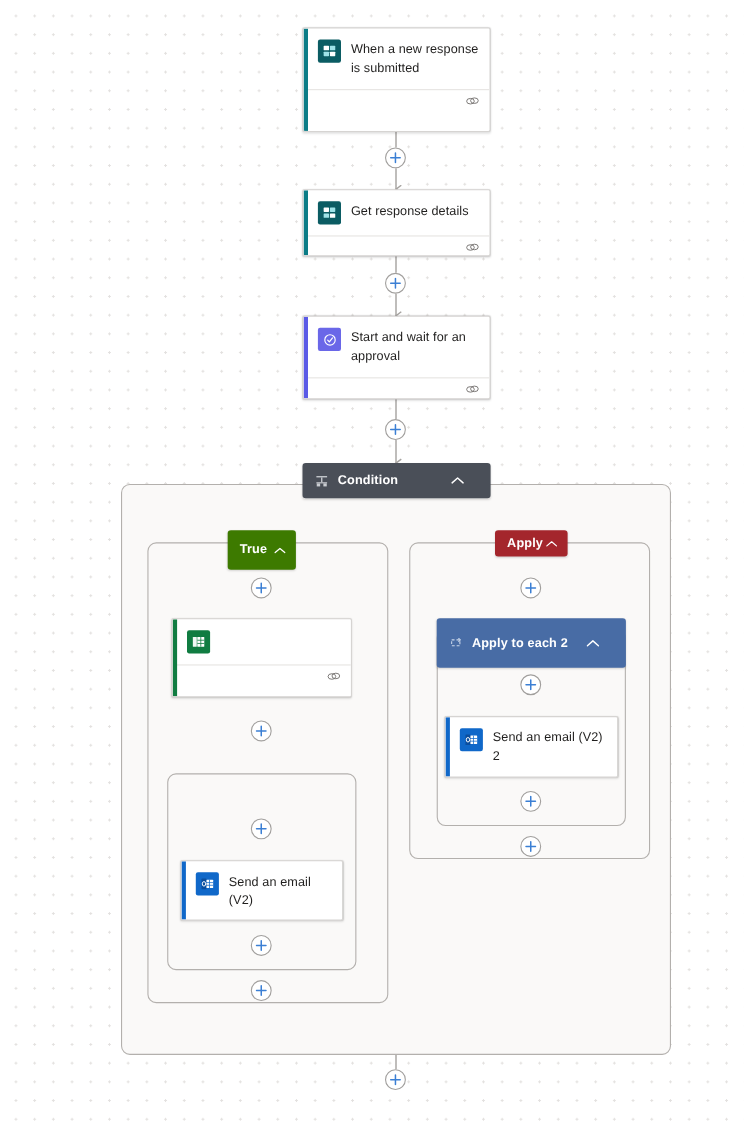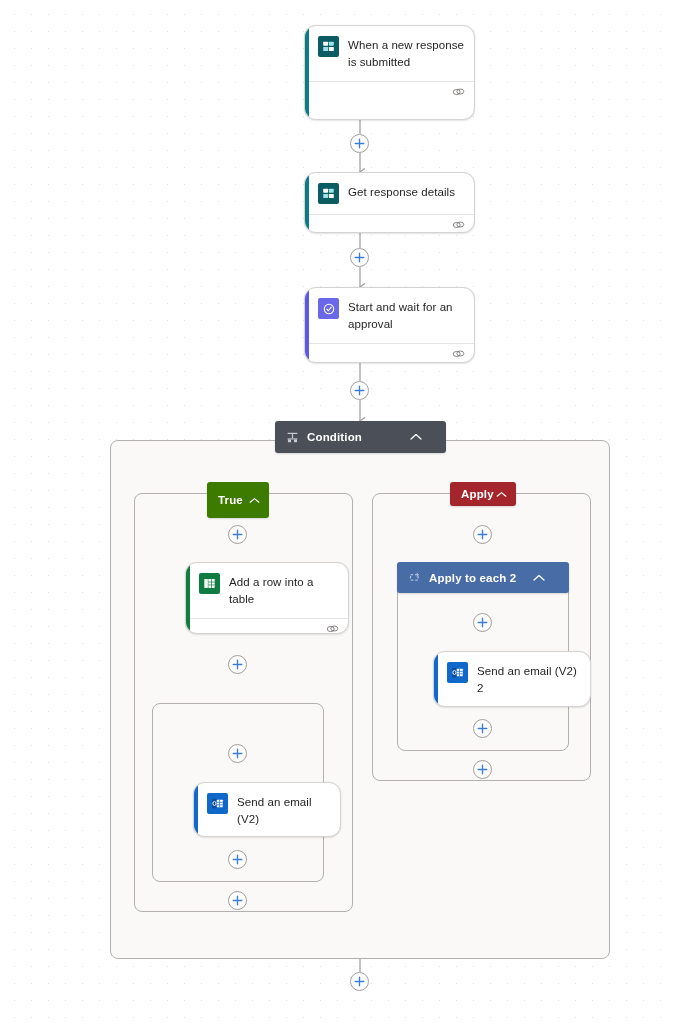--- a/index.html
+++ b/index.html
@@ -42,24 +42,23 @@
     border: 1px solid #b3b0ad;
     border-radius: 8px;
     background: #faf9f8;
   }
 
   
   .card {
     position: absolute;
     background: #ffffff;
     border: 1px solid #d6d4d2;
-    border-radius: 12px;
+    border-radius: 2px;
     box-shadow: 0 1px 2px rgba(0,0,0,0.10), 0 0 1px rgba(0,0,0,0.10);
     overflow: hidden;
-    margin-left: 29px;
   }
   .card .accent {
     position: absolute;
     left: 0; top: 0; bottom: 0;
     width: 4px;
   }
   .card .body {
     display: flex;
     align-items: flex-start;
     padding: 10px 10px 10px 13px;
@@ -313,21 +312,20 @@
         <svg width="13" height="13" viewBox="0 0 16 16">
           <rect x="1.6" y="2.6" width="4.4" height="10.8" rx="0.6" fill="#ffffff" opacity="0.95"></rect>
           <rect x="6.6" y="2.6" width="7.8" height="10.8" rx="0.6" fill="#ffffff"></rect>
           <g stroke="#107c41" stroke-width="0.9">
             <line x1="6.6" y1="6.2" x2="14.4" y2="6.2"></line>
             <line x1="6.6" y1="9.8" x2="14.4" y2="9.8"></line>
             <line x1="10.5" y1="2.6" x2="10.5" y2="13.4"></line>
           </g>
         </svg>
       </span>
-      <span class="title">Add a row into a table</span>
     </div>
     <div class="foot">
       <span>
         <svg class="linkicon" width="13" height="10" viewBox="0 0 16 12">
           <ellipse cx="5.8" cy="6" rx="4.3" ry="3.1" fill="none" stroke="#7a7775" stroke-width="1.1"></ellipse>
           <ellipse cx="10.2" cy="5.4" rx="4.3" ry="3.1" fill="none" stroke="#7a7775" stroke-width="1.1"></ellipse>
         </svg>
       </span>
     </div>
   </div>
@@ -346,21 +344,21 @@
           </g>
           <rect x="1.4" y="2.0" width="5.6" height="12" rx="0.8" fill="#0b4e9e"></rect>
           <ellipse cx="4.2" cy="8" rx="1.9" ry="2.5" fill="none" stroke="#ffffff" stroke-width="1.1"></ellipse>
         </svg>
       </span>
       <span class="title">Send an email (V2)</span>
     </div>
 
   </div>
 
-  <div class="ctrl" style="left:397px; top:562px; width:172px; height:31px; background:#486ca5;">
+  <div class="ctrl" style="left:397px; top:562px; width:172px; height:45px; background:#486ca5;">
     <span class="ci">
       <svg width="13" height="13" viewBox="0 0 16 16">
         <path d="M3.2,4.6 h9.2 v6.6 h-9.2 z" fill="none" stroke="#c9d6ea" stroke-width="1.2" stroke-dasharray="3.2 2.2"></path>
         <path d="M11.1,3.0 l1.9,1.6 l-1.9,1.6" fill="none" stroke="#c9d6ea" stroke-width="1.2" stroke-linecap="round" stroke-linejoin="round"></path>
       </svg>
     </span>
     <span class="clabel">Apply to each 2</span>
     <span class="chev">
       <svg width="12" height="8" viewBox="0 0 12 8">
         <path d="M1,6 L6,1.6 L11,6" fill="none" stroke="#ffffff" stroke-width="1.3" stroke-linecap="round" stroke-linejoin="round"></path>

